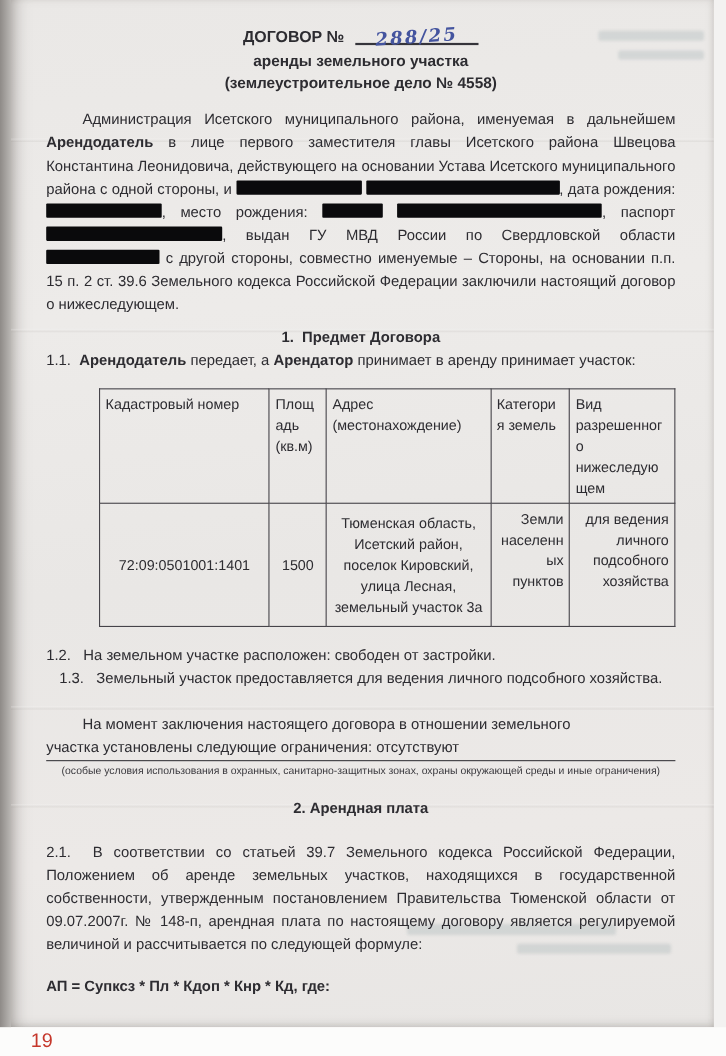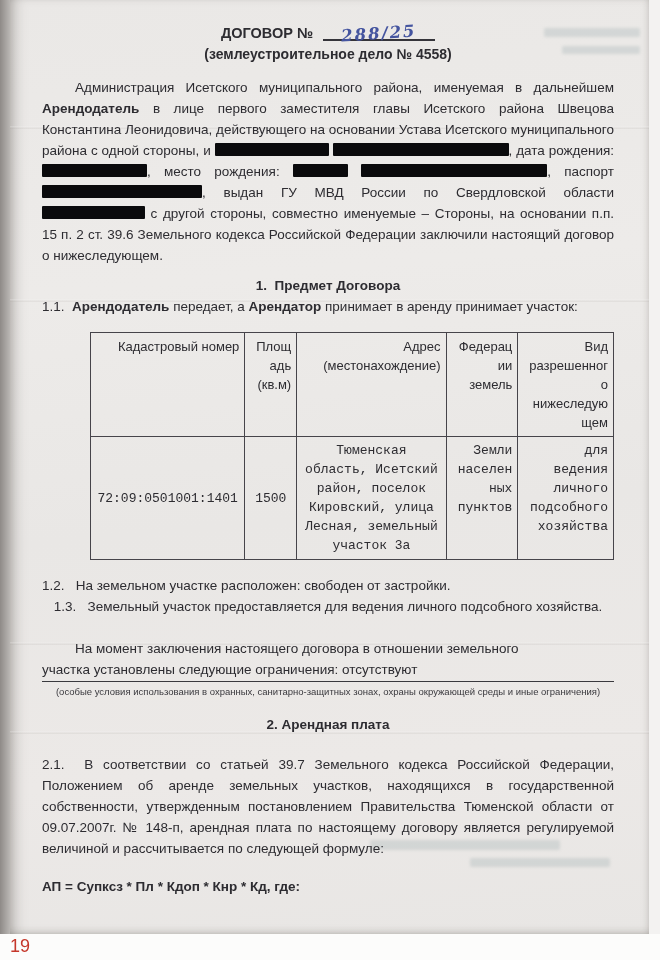--- a/index.html
+++ b/index.html
@@ -43,40 +43,40 @@
   .para { text-align:justify; }
   .preamble { margin-top:13px; text-indent:33px; }
   .redact { display:inline-block; height:13px; background:#0a0a0c; vertical-align:-1px; border-radius:1px; }
 
   .sec-heading { text-align:center; font-weight:bold; margin-top:9px; }
 
   table.land { border-collapse:collapse; table-layout:fixed; margin:15px 0 0 48px;
                font-size:13px; line-height:19px; color:#2d2c31; }
   .land th, .land td { border:1.6px solid #46444a; font-weight:normal; padding:4px 5px;
                        overflow-wrap:break-word; word-break:break-word; }
-  .land th { text-align:right; vertical-align:top; height:88px; }
-  .land td { height:112px;font-family:Liberation Mono, monospace; }
+  .land th { text-align:left; vertical-align:top; height:88px; }
+  .land td { height:112px; }
   .td-c { text-align:center; vertical-align:middle; }
   .td-tl { text-align:right; vertical-align:top; }
 
   .p12 { margin-top:15px; text-align:left; }
   .p13 { text-align:center; }
 
   .restr { margin-top:21px; }
   .restr-l1 { padding-left:33px; }
   .restr-l2 { border-bottom:1.6px solid #3a393e; padding-bottom:1px; }
   .restr-note { font-size:9.5px; line-height:14px; text-align:center; margin-top:3px; padding:0 12px; color:#3a393e; }
 
   .h2 { margin-top:15px;text-align:center; }
   .p21 { margin-top:19px; }
   .formula { margin-top:17px; font-weight:bold; }
   .formula .tail { font-weight:bold; }
   .def { margin-top:17px; }
 
-  .pagenum { position:absolute; left:10px; top:933px; color:#c5372b; font-size:18px; line-height:26px; }
+  .pagenum { position:absolute; left:28px; top:933px; color:#c5372b; font-size:18px; line-height:26px; }
 </style>
 </head>
 <body>
 
 <div class="screen">
 
   <div class="paper">
     <div class="crease" style="top:126px;"></div>
     <div class="crease" style="top:299px;"></div>
     <div class="crease" style="top:642px;"></div>
@@ -85,20 +85,21 @@
     <div class="bleed" style="left:536px; top:28px; width:96px; height:9px;"></div>
     <div class="bleed" style="left:554px; top:46px; width:78px; height:8px;"></div>
     <div class="bleed" style="left:362px; top:840px; width:190px; height:10px;"></div>
     <div class="bleed" style="left:462px; top:858px; width:140px; height:9px;"></div>
 
     <div class="content">
 
       <div class="center t1">
         <span>ДОГОВОР №</span><span class="hw-slot"><span class="hw">288/25</span></span>
       </div>
+      <div class="center tsub">аренды земельного участка</div>
       <div class="center tsub">(землеустроительное дело № 4558)</div>
 
 
       <p class="para preamble"><span>Администрация Исетского муниципального района, именуемая в дальнейшем </span><span class="b">Арендодатель</span><span> в лице первого заместителя главы Исетского района Швецова Константина Леонидовича, действующего на основании Устава Исетского муниципального района с одной стороны, и </span><span class="redact" style="width:114px;"></span> <span class="redact" style="width:176px;"></span><span>, дата рождения: </span><span class="redact" style="width:105px;"></span><span>, место рождения: </span><span class="redact" style="width:55px;"></span> <span class="redact" style="width:186px;"></span><span>, паспорт </span><span class="redact" style="width:160px;"></span><span>, выдан ГУ МВД России по Свердловской области </span><span class="redact" style="width:103px;"></span><span> с другой стороны, совместно именуемые – Стороны, на основании п.п. 15 п. 2 ст. 39.6 Земельного кодекса Российской Федерации заключили настоящий договор о нижеследующем.</span></p>
 
       <div class="sec-heading">1.&nbsp;&nbsp;Предмет Договора</div>
 
       <p class="para"><span>1.1.&nbsp;&nbsp;</span><span class="b">Арендодатель</span><span> передает, а </span><span class="b">Арендатор</span><span> принимает в аренду принимает участок:</span></p>
 
       <table class="land">
@@ -107,21 +108,21 @@
             <col style="width:52px;">
             <col style="width:150px;">
             <col style="width:72px;">
             <col style="width:96px;">
         </colgroup>
         <tbody>
           <tr>
             <th>Кадастровый номер</th>
             <th>Площадь (кв.м)</th>
             <th>Адрес (местонахождение)</th>
-            <th>Федерации земель</th>
+            <th>Категория земель</th>
             <th>Вид разрешенного нижеследующем</th>
           </tr>
           <tr>
             <td class="td-c">72:09:0501001:1401</td>
             <td class="td-c">1500</td>
             <td class="td-c">Тюменская область, Исетский район, поселок Кировский, улица Лесная, земельный участок 3а</td>
             <td class="td-tl">Земли населенных пунктов</td>
             <td class="td-tl">для ведения личного подсобного хозяйства</td>
           </tr>
         </tbody>

